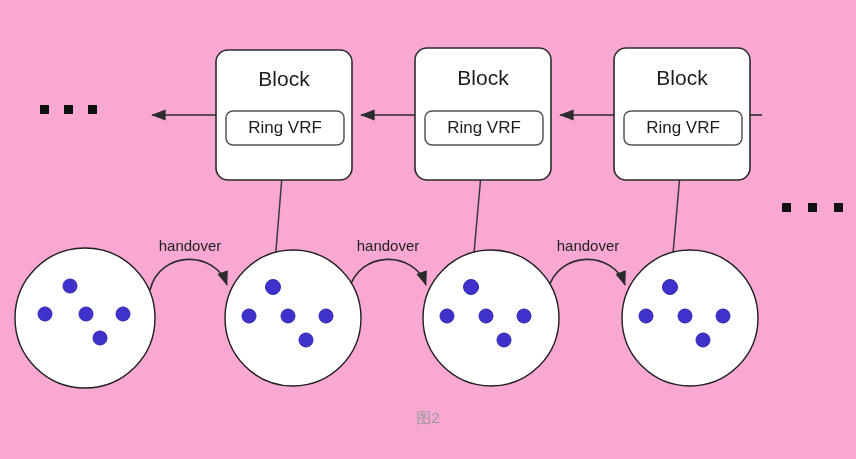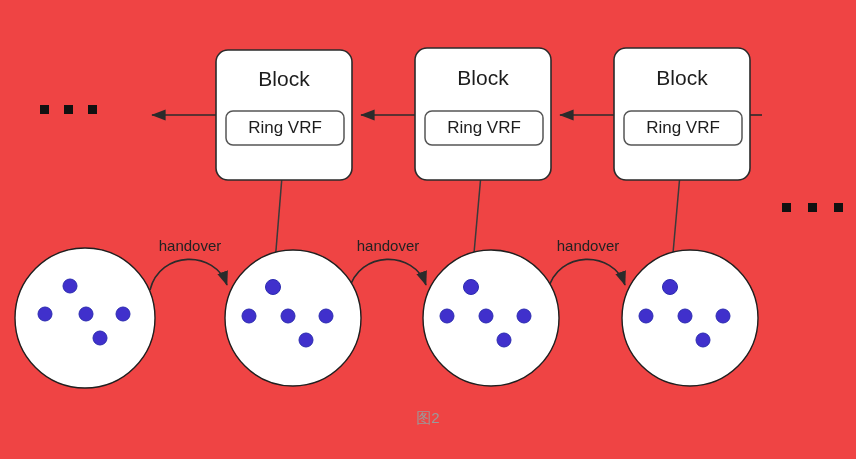--- a/index.html
+++ b/index.html
@@ -7,21 +7,21 @@
     padding: 0;
     background: #ffffff;
   }
   body {
     font-family: "Liberation Sans", sans-serif;
   }
   #canvas {
     position: relative;
     width: 856px;
     height: 459px;
-    background: #ef4444;
+    background: #f9a8d4;
     overflow: hidden;
   }
   #diagram-svg {
     position: absolute;
     left: 0;
     top: 0;
     width: 856px;
     height: 459px;
   }
   .blk-title {

